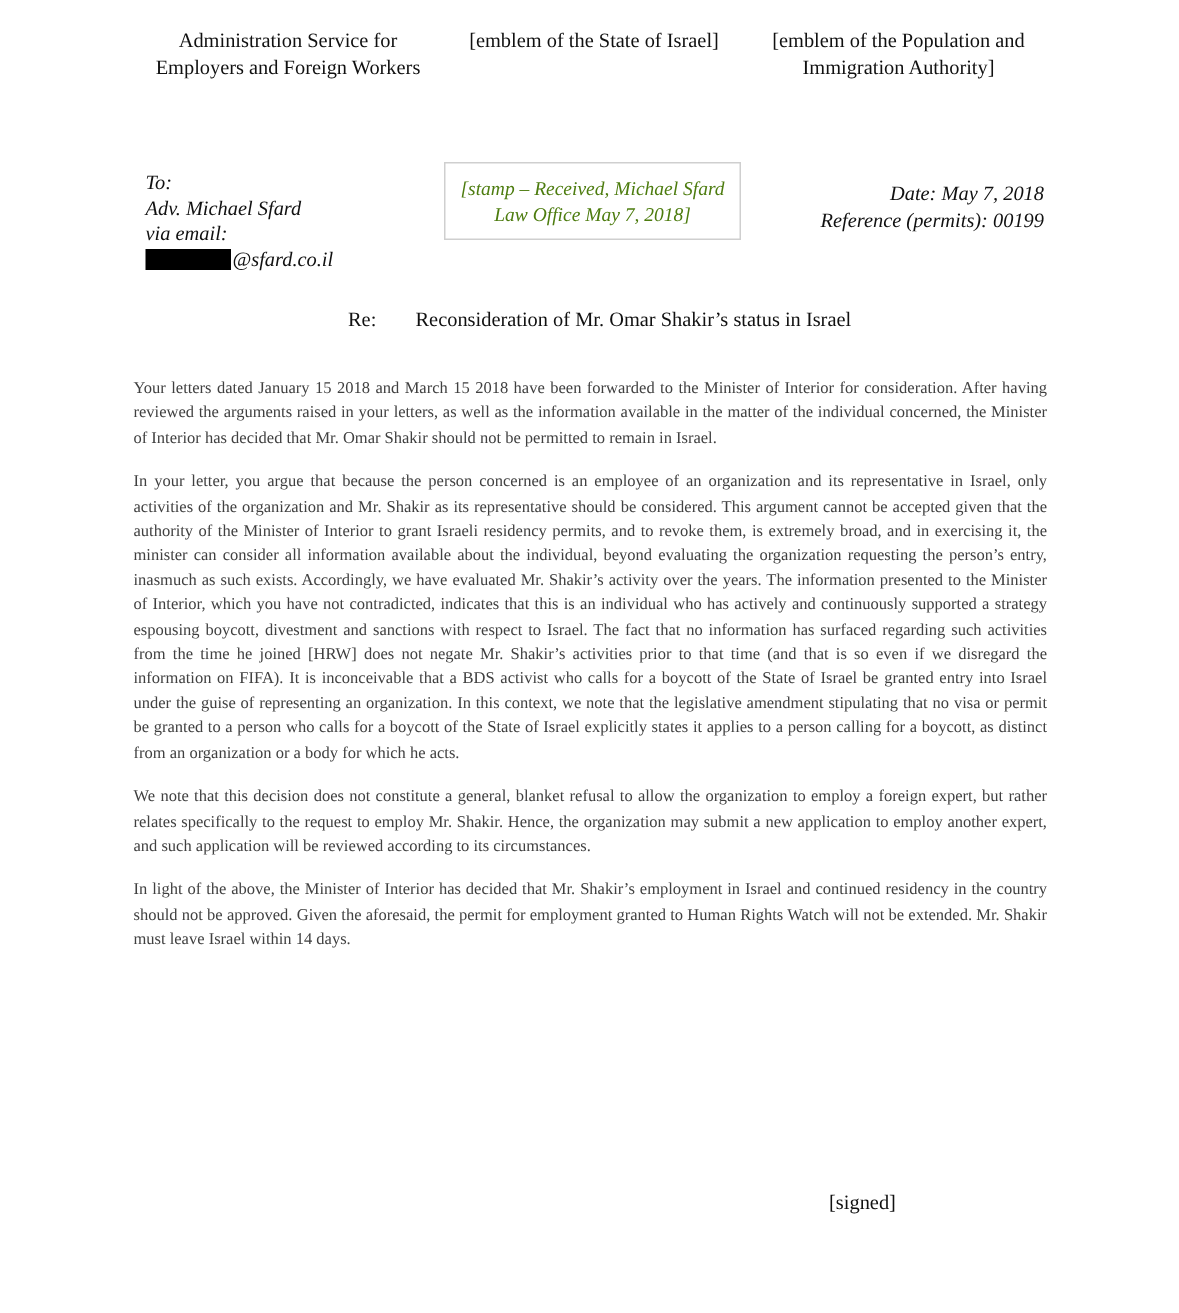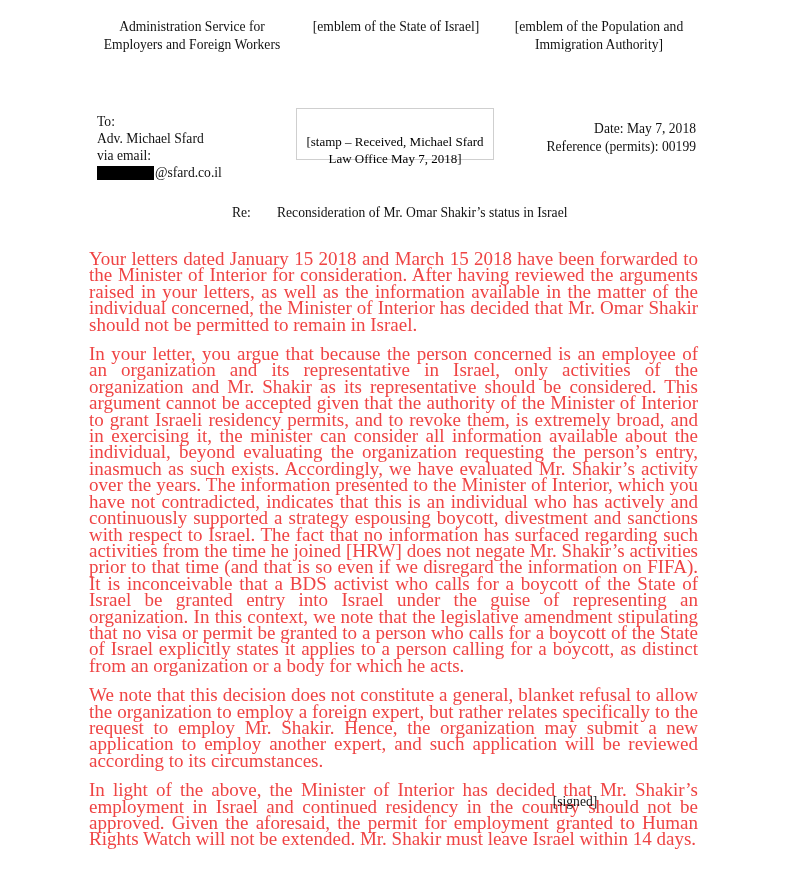--- a/index.html
+++ b/index.html
@@ -63,20 +63,21 @@
     color: #111;
   }
 
   
   .addr-row {
     position: absolute;
     top: 108px;
     left: 0;
     width: 786px;
     height: 80px;
+    font-style: italic;
   }
   .to-block {
     position: absolute;
     left: 97px;
     top: 5px;
     font-size: 13.6px;
     line-height: 17.2px;
     white-space: nowrap;
   }
   .redaction-line {
@@ -97,25 +98,25 @@
     line-height: 14px;
   }
 
   .stamp-box {
     position: absolute;
     left: 296px;
     top: 0px;
     width: 198px;
     height: 52px;
     border: 1px solid #cfcfcf;
-    color: #000000;
+    color: #4d7c0f;
     font-size: 13px;
     line-height: 17px;
     text-align: center;
-    padding-top: 24px;
+    padding-top: 8px;
     box-sizing: border-box;
   }
 
   .meta-block {
     position: absolute;
     left: 440px;
     top: 12px;
     width: 256px;
     text-align: right;
     font-size: 13.6px;
@@ -141,25 +142,25 @@
   }
 
   
   .body-area {
     position: absolute;
     top: 251px;
     left: 89px;
     width: 609px;
   }
   .para {
-    font-size: 19px;
+    font-size: 11px;
     line-height: 16.4px;
     text-align: justify;
     margin: 0 0 13px 0;
-    color: #ef4444;
+    color: #404040;
     -moz-text-align-last: left;
     text-align-last: left;
     hyphens: none;
   }
   .para:last-child { margin-bottom: 0; }
 
   
   .signature {
     position: absolute;
     left: 470px;

